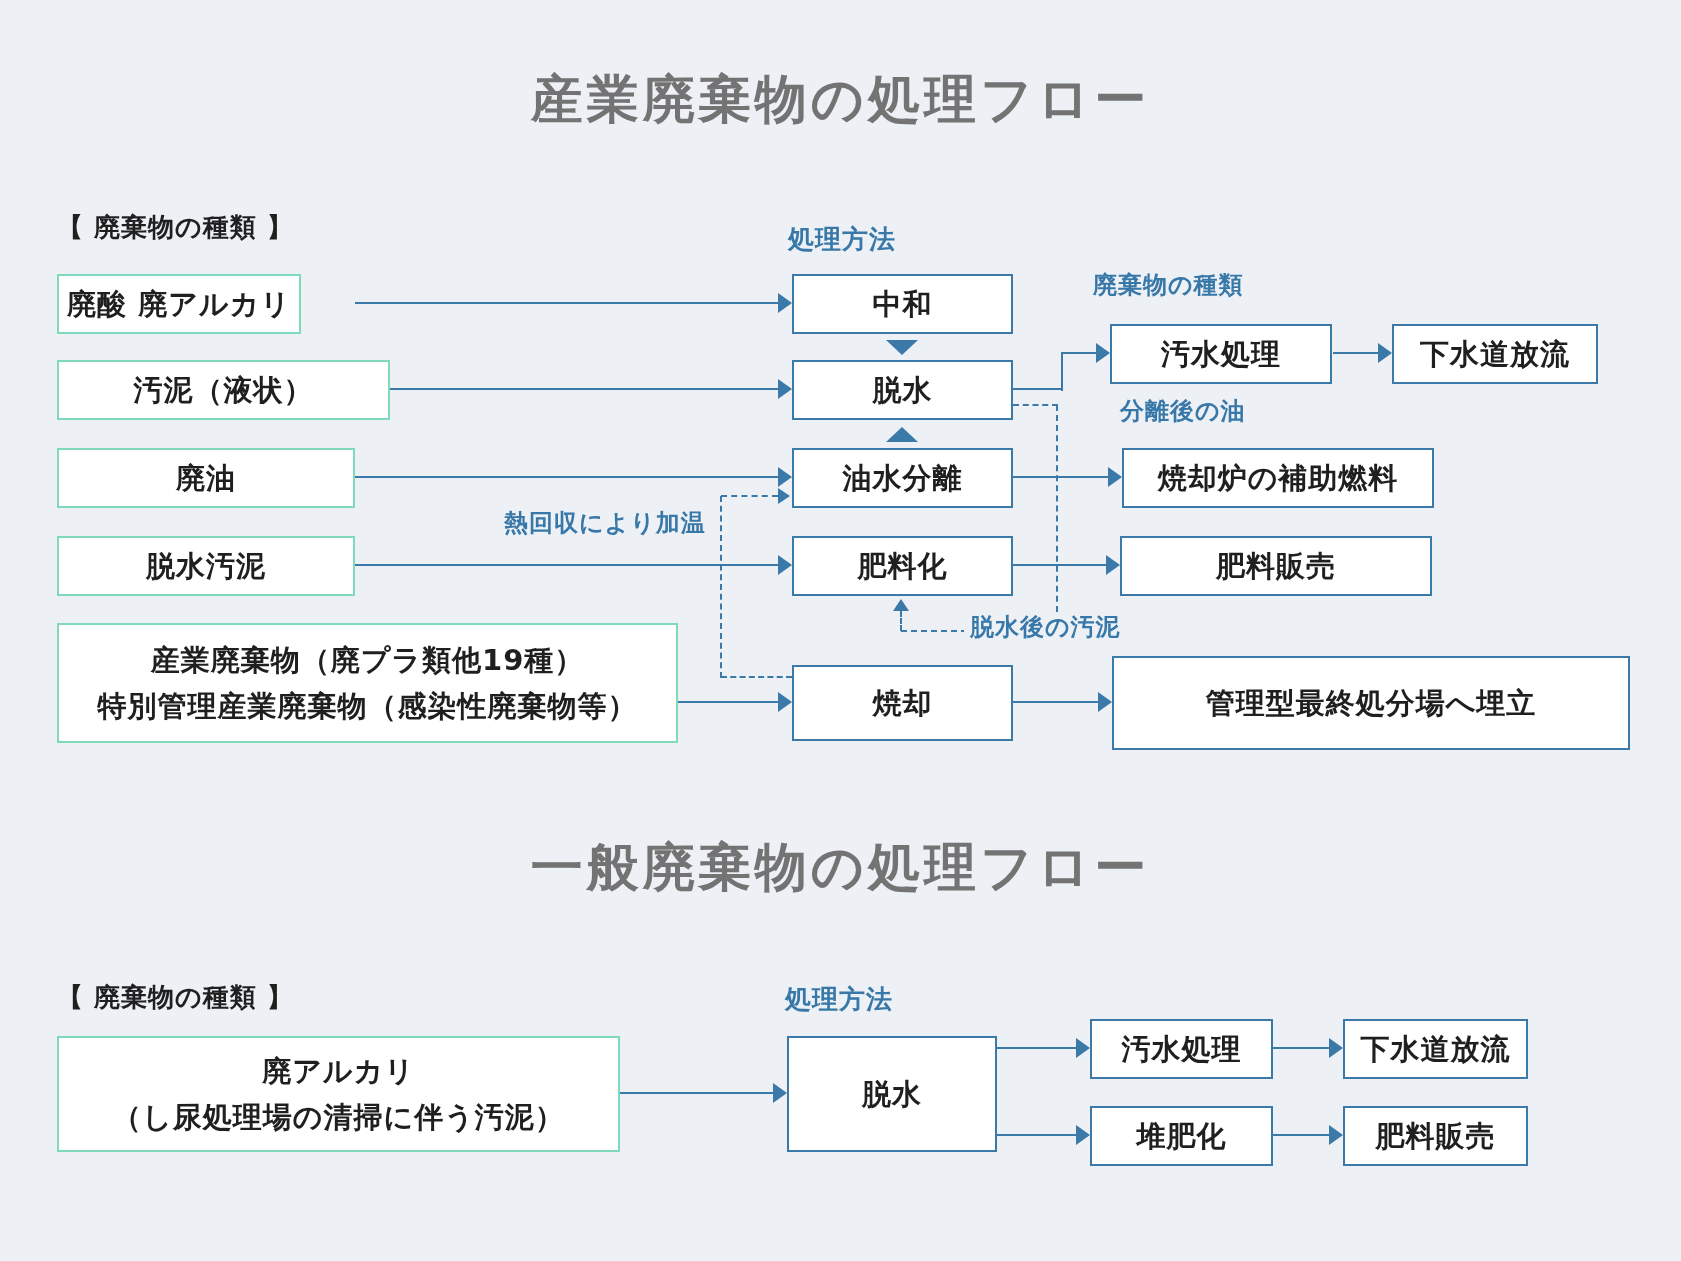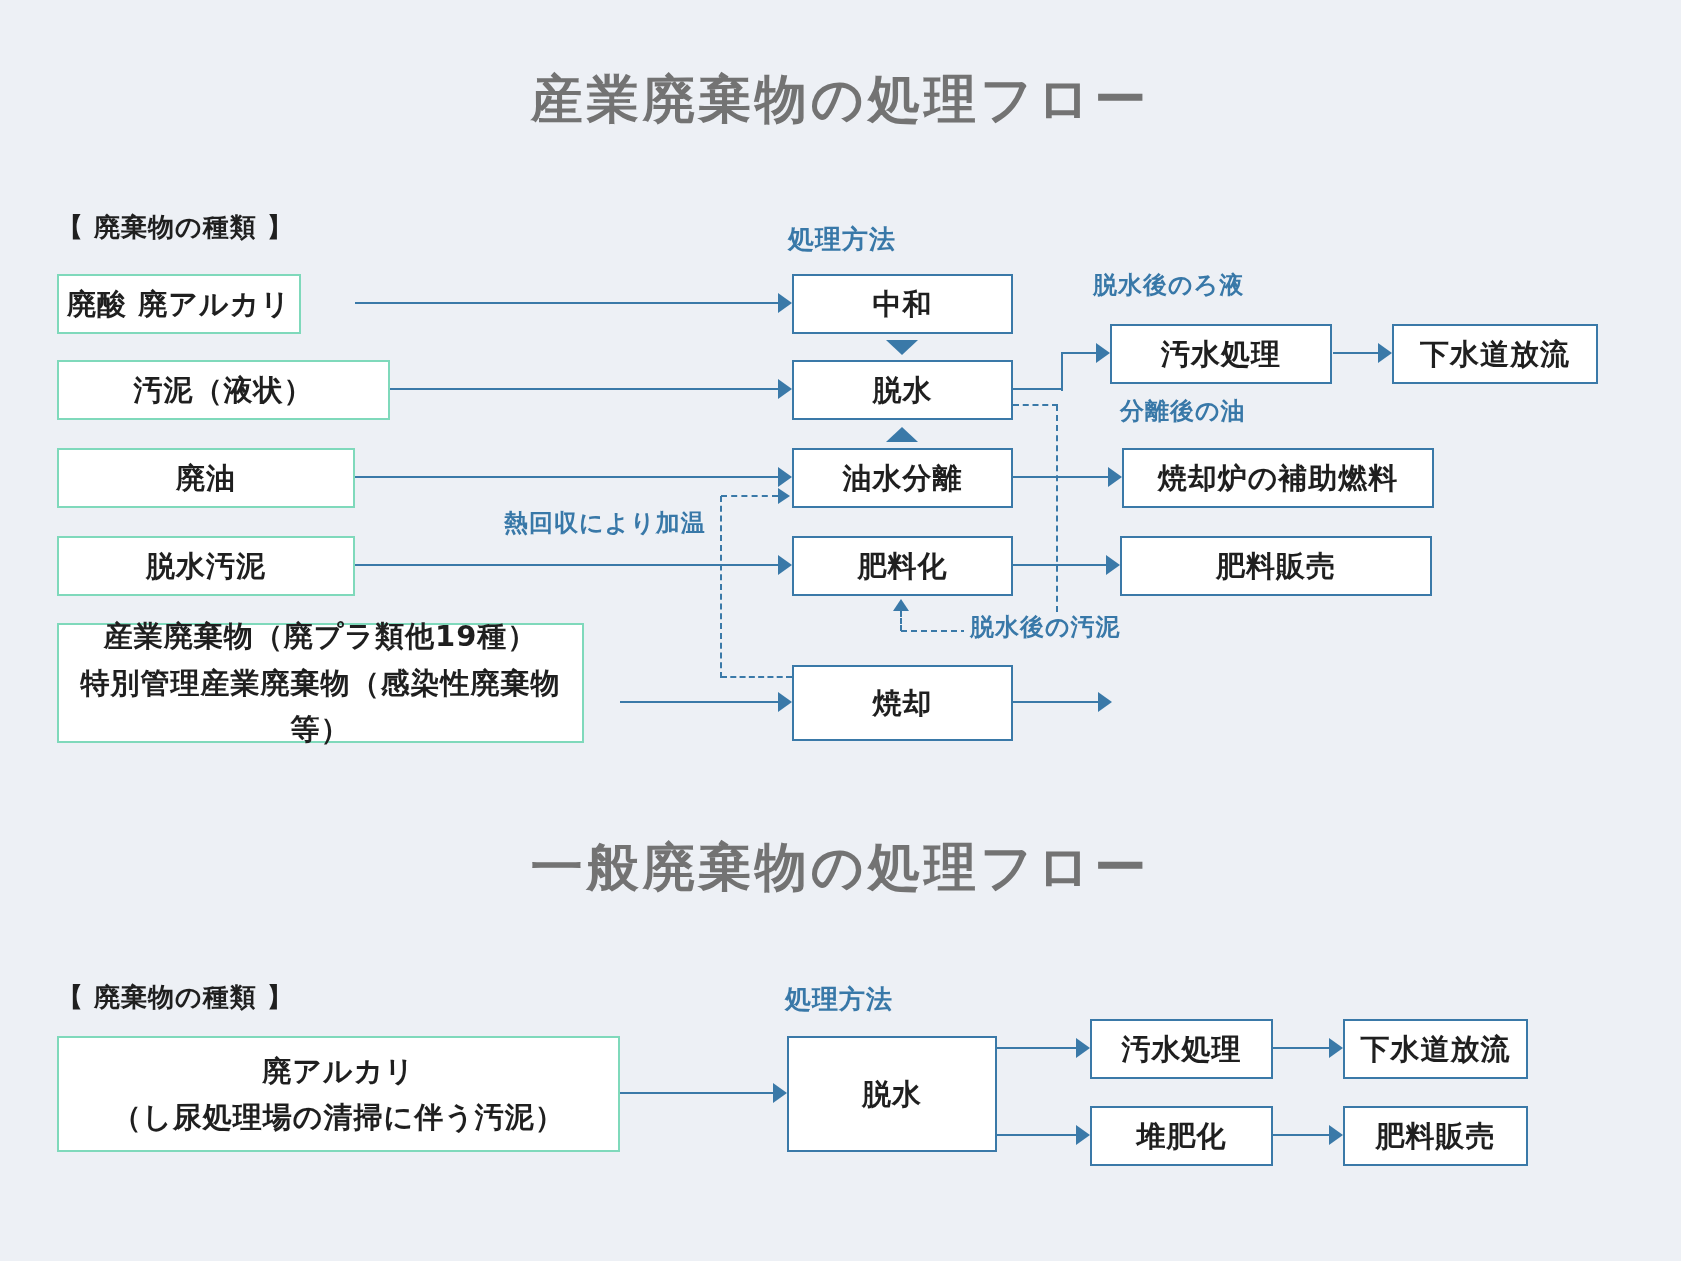--- a/index.html
+++ b/index.html
@@ -79,41 +79,42 @@
     <div class="hline" style="left: 997px; top: 1134px; width: 79px;"></div>
     <div class="arr-r" style="left: 1076px; top: 1125px;"></div>
     <div class="hline" style="left: 1273px; top: 1047px; width: 56px;"></div>
     <div class="arr-r" style="left: 1329px; top: 1038px;"></div>
     <div class="hline" style="left: 1273px; top: 1134px; width: 56px;"></div>
     <div class="arr-r" style="left: 1329px; top: 1125px;"></div>
     <div class="box teal" style="left: 57px; top: 274px; width: 244px; height: 60px;">廃酸 廃アルカリ</div>
     <div class="box teal" style="left: 57px; top: 360px; width: 333px; height: 60px;">汚泥（液状）</div>
     <div class="box teal" style="left: 57px; top: 448px; width: 298px; height: 60px;">廃油</div>
     <div class="box teal" style="left: 57px; top: 536px; width: 298px; height: 60px; text-align: center;">脱水汚泥</div>
-    <div class="box teal" style="left: 57px; top: 623px; width: 527px; height: 120px;">産業廃棄物（廃プラ類他19種）
+    <div class="box teal" style="left: 57px; top: 623px; width: 621px; height: 120px;">産業廃棄物（廃プラ類他19種）
 特別管理産業廃棄物（感染性廃棄物等）</div>
     <div class="box blue" style="left: 792px; top: 274px; width: 221px; height: 60px;">中和</div>
     <div class="box blue" style="left: 792px; top: 360px; width: 221px; height: 60px;">脱水</div>
     <div class="box blue" style="left: 792px; top: 448px; width: 221px; height: 60px;">油水分離</div>
     <div class="box blue" style="left: 792px; top: 536px; width: 221px; height: 60px;">肥料化</div>
     <div class="box blue" style="left: 792px; top: 665px; width: 221px; height: 76px;">焼却</div>
     <div class="box blue" style="left: 1110px; top: 324px; width: 222px; height: 60px;">汚水処理</div>
     <div class="box blue" style="left: 1392px; top: 324px; width: 206px; height: 60px;">下水道放流</div>
     <div class="box blue" style="left: 1122px; top: 448px; width: 312px; height: 60px;">焼却炉の補助燃料</div>
     <div class="box blue" style="left: 1120px; top: 536px; width: 312px; height: 60px;">肥料販売</div>
+    <div class="box blue" style="left: 1112px; top: 656px; width: 518px; height: 94px;">管理型最終処分場へ埋立</div>
     <div class="box teal" style="left: 57px; top: 1036px; width: 563px; height: 116px;">廃アルカリ
 （し尿処理場の清掃に伴う汚泥）</div>
     <div class="box blue" style="left: 787px; top: 1036px; width: 210px; height: 116px;">脱水</div>
     <div class="box blue" style="left: 1090px; top: 1019px; width: 183px; height: 60px;">汚水処理</div>
     <div class="box blue" style="left: 1343px; top: 1019px; width: 185px; height: 60px;">下水道放流</div>
     <div class="box blue" style="left: 1090px; top: 1106px; width: 183px; height: 60px;">堆肥化</div>
     <div class="box blue" style="left: 1343px; top: 1106px; width: 185px; height: 60px;">肥料販売</div>
     <div class="title" style="top: 70px;">産業廃棄物の処理フロー</div>
     <div class="heading" style="left: 57px; top: 210px;">【 廃棄物の種類 】</div>
     <div class="heading blue" style="left: 788px; top: 222px;">処理方法</div>
-    <div class="flabel" style="left: 1087px; top: 270px;">脱水後のろ液</div>
+    <div class="flabel" style="left: 1087px; top: 270px;">廃棄物の種類</div>
     <div class="flabel" style="left: 1114px; top: 396px;">分離後の油</div>
     <div class="flabel" style="left: 964px; top: 612px;">脱水後の汚泥</div>
     <div class="flabel" style="left: 498px; top: 508px;">熱回収により加温</div>
     <div class="title" style="top: 838px;">一般廃棄物の処理フロー</div>
     <div class="heading" style="left: 57px; top: 980px;">【 廃棄物の種類 】</div>
     <div class="heading blue" style="left: 785px; top: 982px;">処理方法</div>
   </div>
 
 </body></html>

